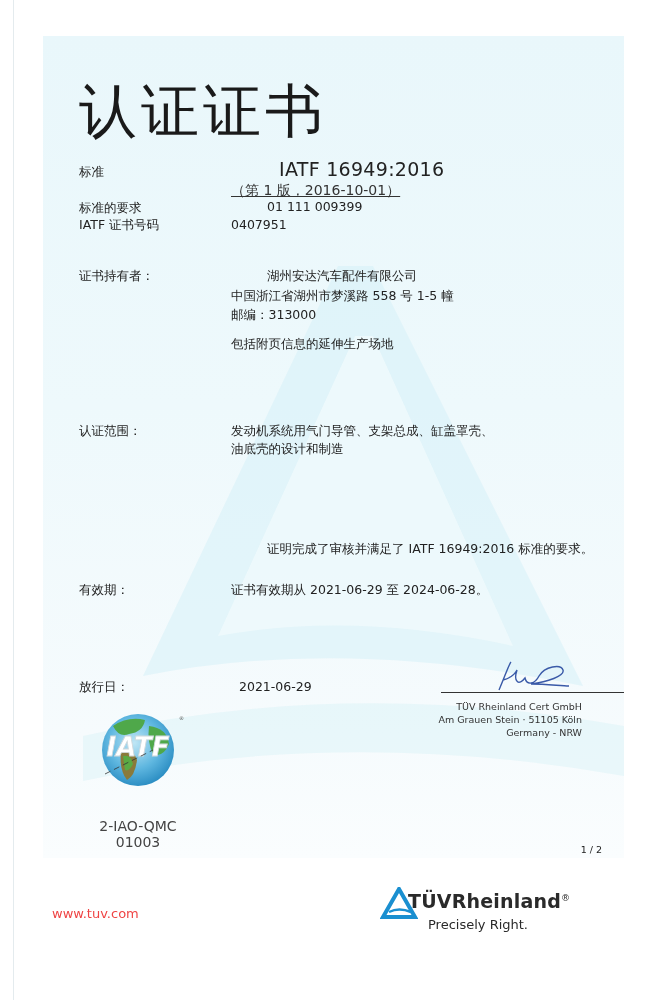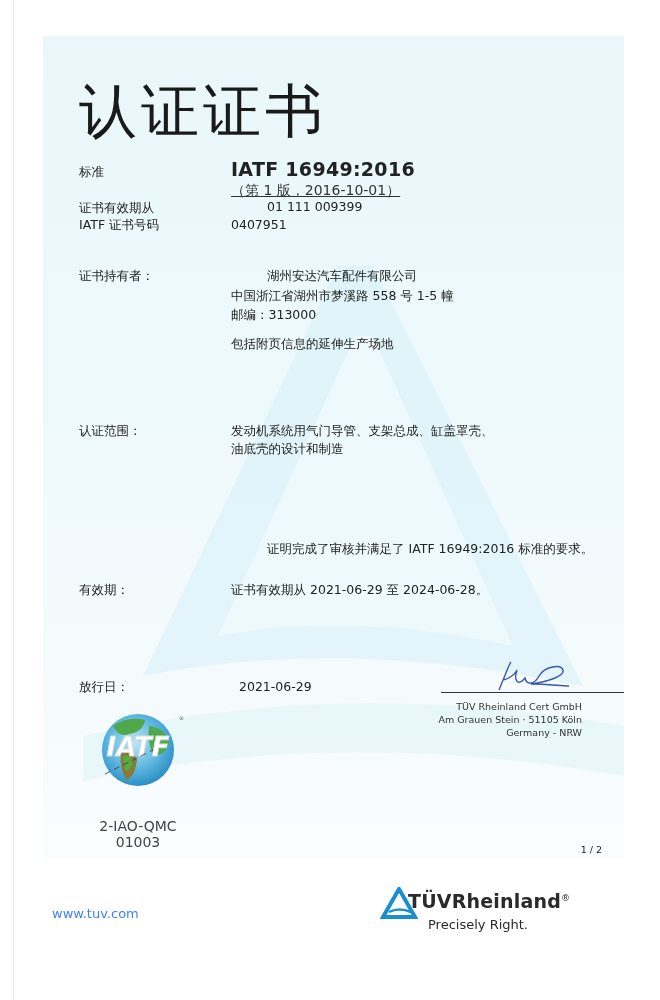--- a/index.html
+++ b/index.html
@@ -18,33 +18,33 @@
     background: linear-gradient(180deg, #e9f7fb 0%, #eef9fc 45%, #f6fbfd 85%, #fafdfe 100%);
     overflow: hidden;
   }
   .watermark { position: absolute; left: 0; top: 0; width: 581px; height: 822px; }
   .title {
     position: absolute; left: 36px; top: 46px; font-size: 58px; letter-spacing: 4px;
     color: #1a1a1a; font-weight: normal; line-height: 1;
   }
   .lbl { position: absolute; left: 36px; font-size: 12.5px; color: #222; }
   .val { position: absolute; left: 188px; font-size: 12.5px; color: #222; }
-  .std { font-size: 19px; font-weight: bold; letter-spacing: 0.3px; }
+  .std { font-size: 19px; font-weight: normal; letter-spacing: 0.3px; margin-left: 48px; }
   .std-sub { font-size: 14px; color: #333; text-decoration: underline; }
   .bold { font-weight: normal; margin-left: 36px; }
   .sig-line { position: absolute; left: 398px; top: 656px; width: 184px; height: 1px; background: #333; }
   .sig { position: absolute; left: 448px; top: 620px; width: 80px; height: 38px; }
   .addr {
     position: absolute; right: 42px; top: 664px; text-align: right;
     font-size: 9.5px; line-height: 13px; color: #333;
   }
   .iatf-logo { position: absolute; left: 40px; top: 672px; width: 110px; height: 80px; }
   .iatf-code { position: absolute; left: 35px; top: 782px; width: 120px; text-align: center; font-size: 14px; color: #444; }
   .page-no { position: absolute; right: 22px; top: 808px; font-size: 9.5px; color: #222; }
-  .url { position: absolute; left: 52px; top: 906px; font-size: 13px; color: #3b82f6; }
+  .url { position: absolute; left: 52px; top: 906px; font-size: 13px; color: #ef4444; }
   .tuv-logo { position: absolute; left: 380px; top: 887px; width: 38px; height: 34px; }
   .tuv-name { position: absolute; left: 408px; top: 890px; font-size: 19px; font-weight: bold; color: #2a2a2a; letter-spacing: 0.2px; }
   .tuv-name sup { font-size: 9px; font-weight: normal; }
   .tuv-slogan { position: absolute; left: 428px; top: 917px; font-size: 13px; color: #2a2a2a; }
 </style>
 </head>
 <body>
 
 <div class="left-rule"></div>
 
@@ -54,21 +54,21 @@
     <path d="M312 300 L175 600 Q310 575 470 610 L330 300 Z" fill="#eef9fc" opacity="0.9"></path>
     <path d="M40 700 Q300 640 581 690 L581 740 Q300 690 40 745 Z" fill="#d6f1f7" opacity="0.45"></path>
   </svg>
 
   <div class="title">认证证书</div>
 
   <div class="lbl" style="top:128px">标准</div>
   <div class="val std" style="top:122px">IATF 16949:2016</div>
   <div class="val std-sub" style="top:146px">（第 1 版，2016-10-01）</div>
 
-  <div class="lbl" style="top:164px">证书有效期从</div>
+  <div class="lbl" style="top:164px">标准的要求</div>
   <div class="val bold" style="top:163px">01 111 009399</div>
   <div class="lbl" style="top:181px">IATF 证书号码</div>
   <div class="val" style="top:181px">0407951</div>
 
   <div class="lbl" style="top:232px">证书持有者：</div>
   <div class="val bold" style="top:232px">湖州安达汽车配件有限公司</div>
   <div class="val" style="top:252px">中国浙江省湖州市梦溪路 558 号 1-5 幢</div>
   <div class="val" style="top:271px">邮编：313000</div>
   <div class="val" style="top:300px">包括附页信息的延伸生产场地</div>
 

